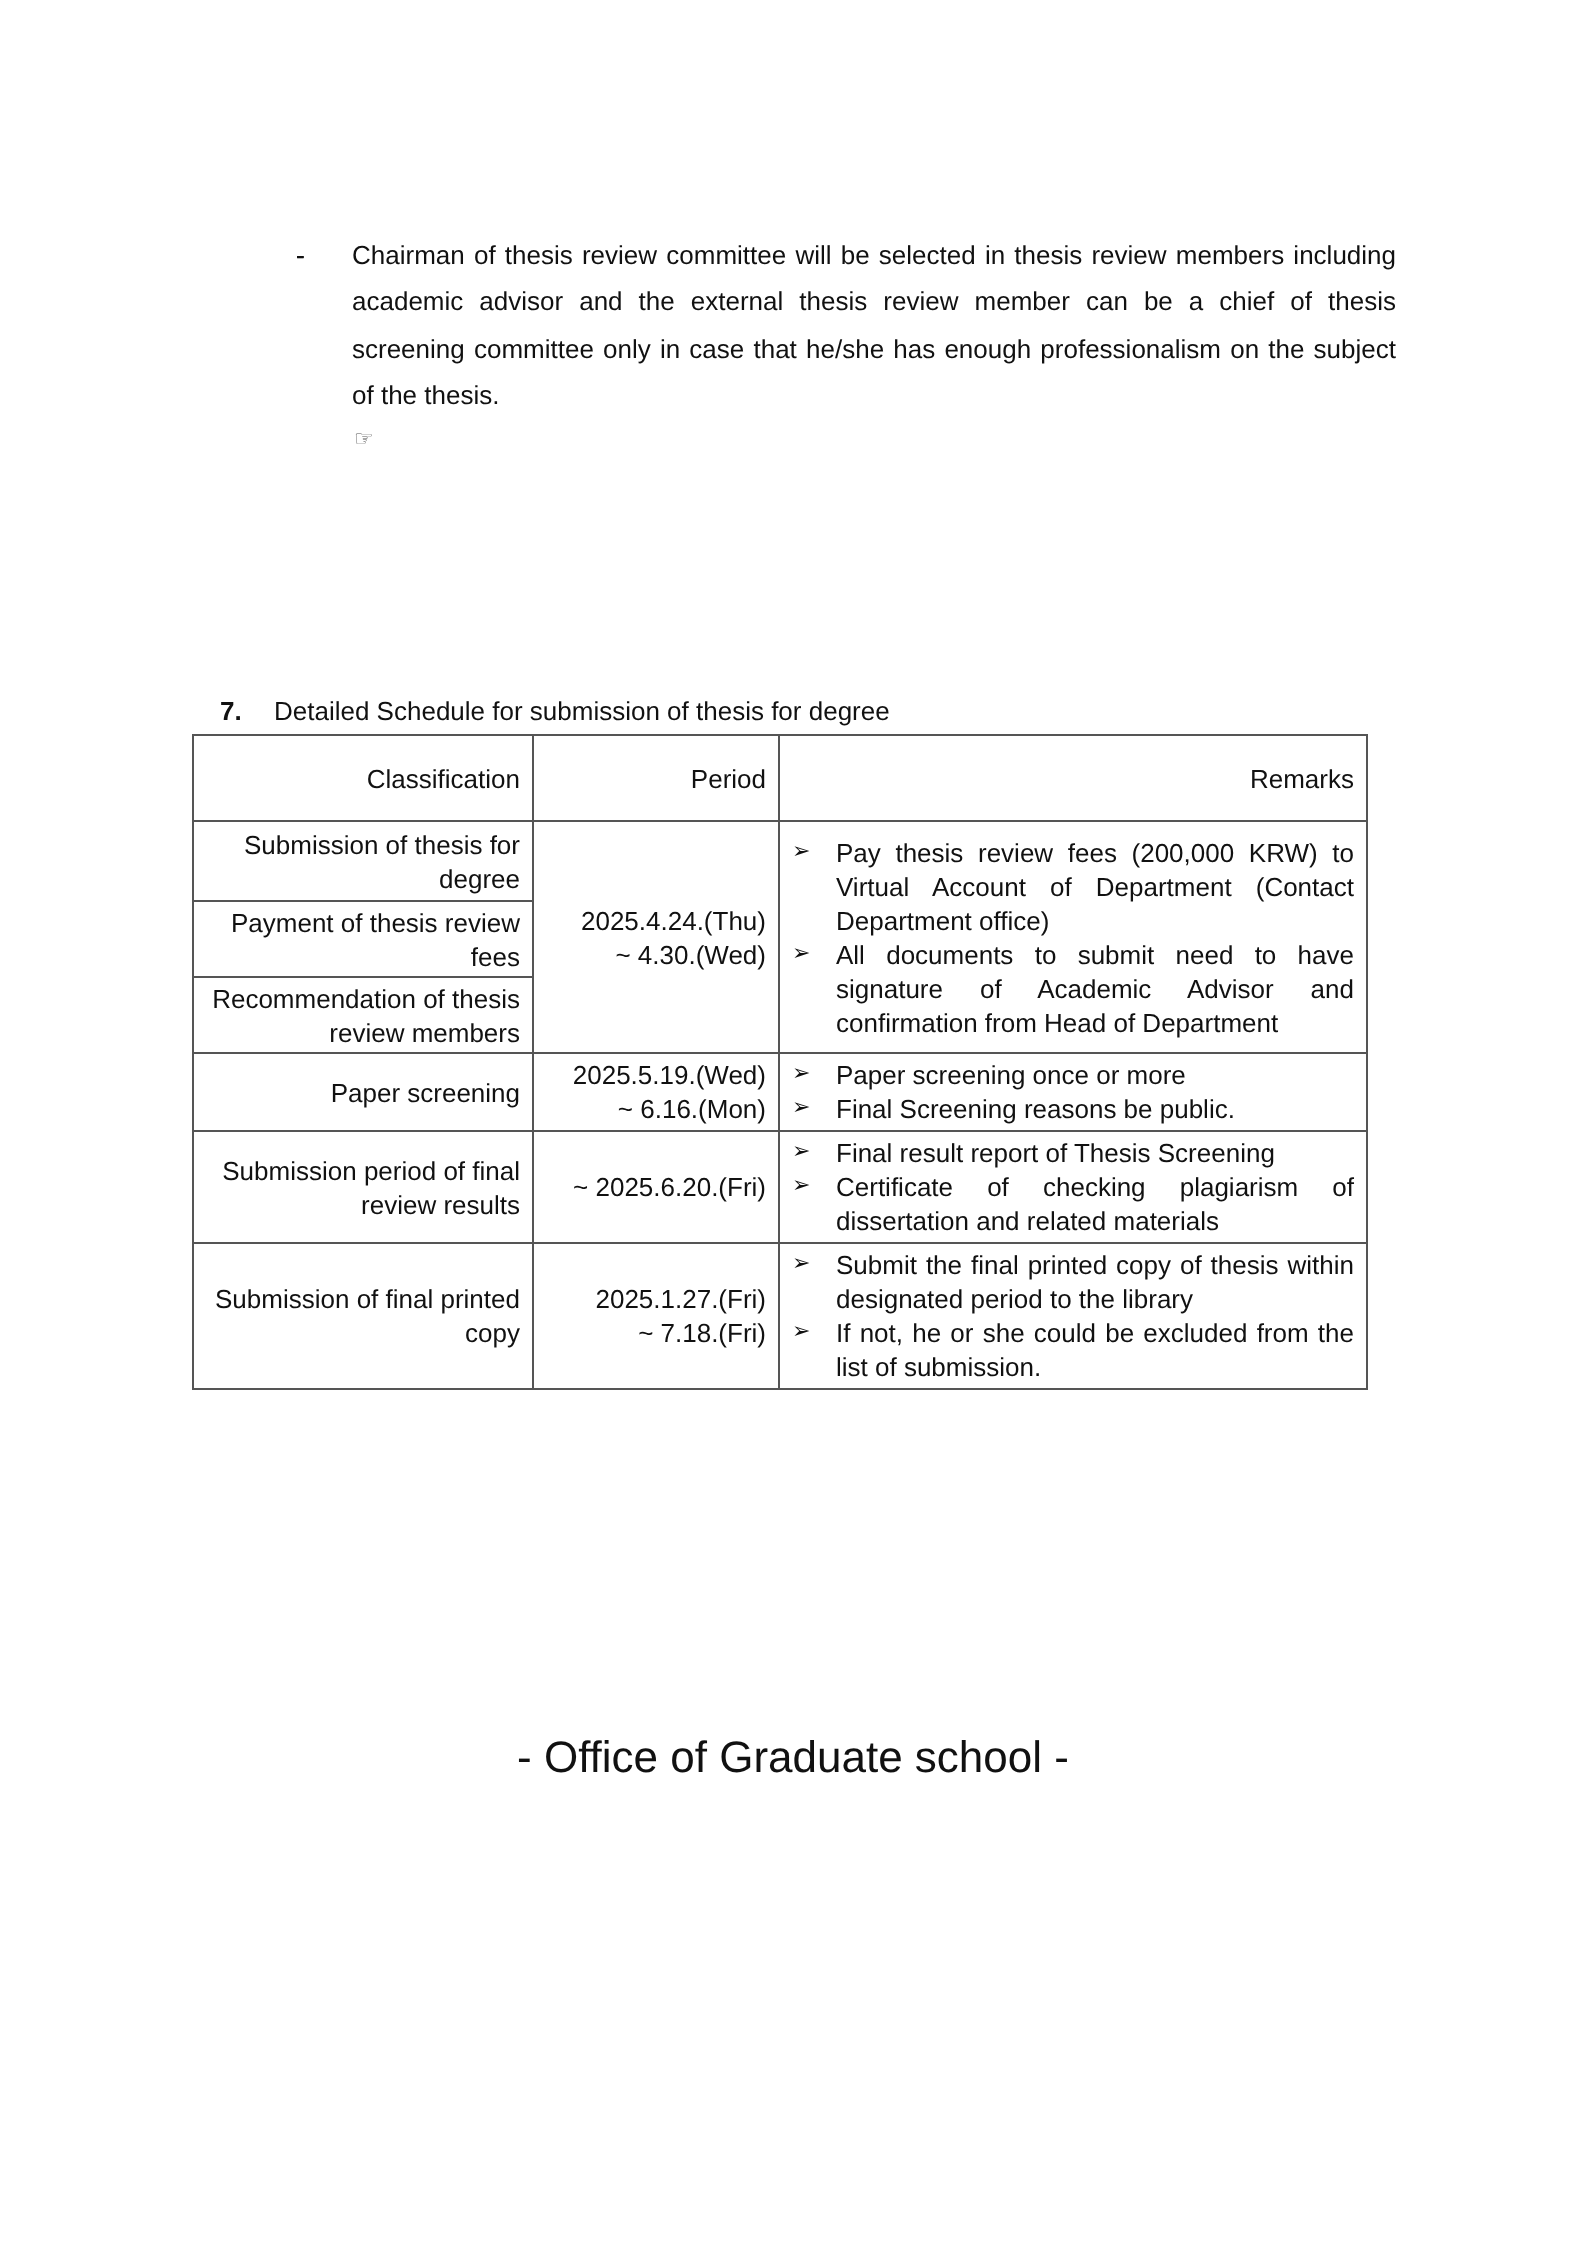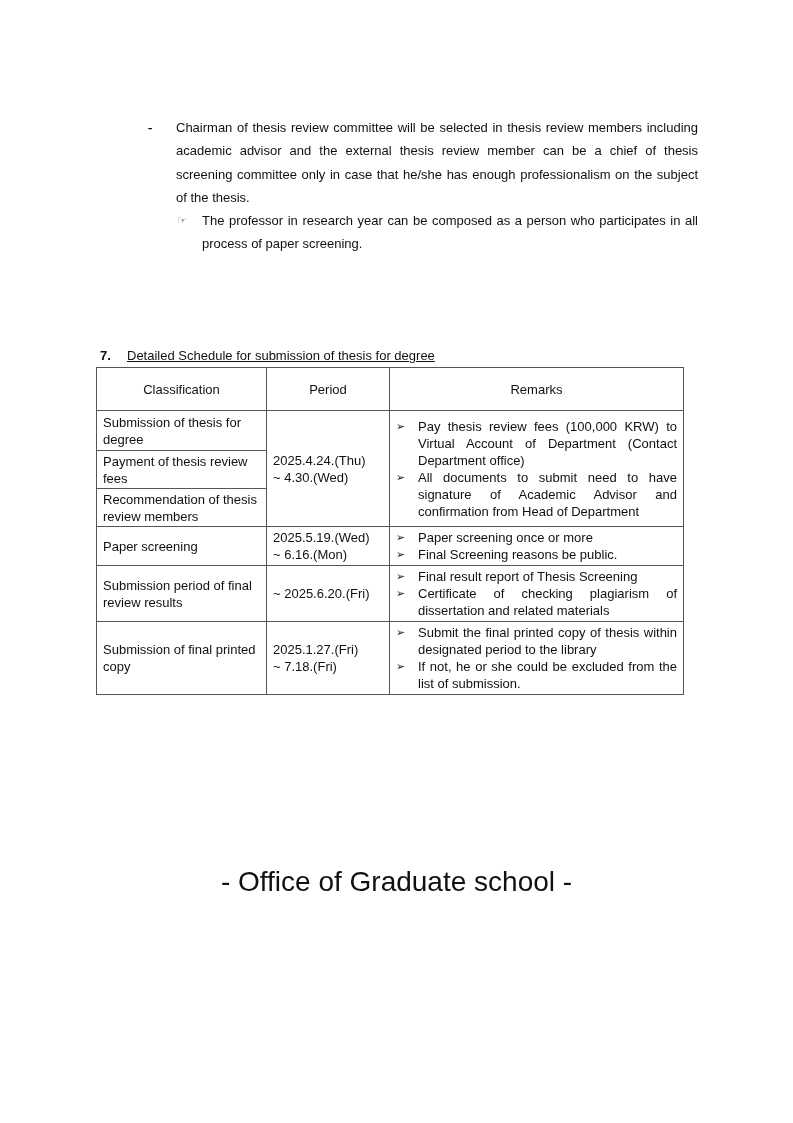--- a/index.html
+++ b/index.html
@@ -3,41 +3,41 @@
 <meta charset="utf-8">
 <style>
   html, body { margin: 0; padding: 0; background: #ffffff; }
   body { width: 793px; height: 1123px; position: relative; overflow: hidden;
          font-family: "Liberation Sans", "DejaVu Sans", sans-serif; color: #111; font-size: 13px; }
   .bullets { position: absolute; left: 148px; top: 116px; width: 550px; }
   .bullet { position: relative; padding-left: 28px; line-height: 23.3px; text-align: justify; }
   .bullet .dash { position: absolute; left: 0; top: 0; width: 12px; }
   .subnote { position: relative; padding-left: 54px; line-height: 23.3px; text-align: justify; }
   .subnote .hand { position: absolute; left: 29px; top: 0; font-size: 11px; color: #555; }
-  .sec7 { position: absolute; left: 100px; top: 346px; line-height: 20px; text-decoration: underline; }
+  .sec7 { position: absolute; left: 110px; top: 346px; line-height: 20px; }
   .sec-num { display: inline-block; width: 27px; font-weight: bold; }
   table.sched { position: absolute; left: 96px; top: 367px; width: 587px; border-collapse: collapse; table-layout: fixed; }
   table.sched td, table.sched th { border: 1px solid #555; font-weight: normal; font-size: 13px; padding: 0 6px; vertical-align: middle; }
-  table.sched th { height: 42px; text-align: center; }
-  td.cls, td.per { text-align: left; line-height: 17px; }
+  table.sched th { height: 42px; text-align: right; }
+  td.cls, td.per { text-align: right; line-height: 17px; }
   td.rem { text-align: justify; line-height: 17px; padding: 0 6px 0 4px; }
   .rem-item { position: relative; padding-left: 22px; }
   .rem-item .arrow { position: absolute; left: 0; top: 0; font-size: 11px; }
   .sec8 { position: absolute; left: 96px; top: 720px; width: 620px; line-height: 23px; }
   .sec8 .cont { padding-left: 27px; }
-  .footer { position: absolute; left: 0; width: 793px; top: 866px; text-align: center; font-size: 28px; }
+  .footer { position: absolute; left: 0; width: 793px; top: 866px; text-align: center; font-size: 22px; }
 </style>
 </head>
 <body>
 
 <div class="bullets">
   <div class="bullet"><span class="dash">-</span></div>
   <div class="bullet"><span class="dash">-</span></div>
   <div class="bullet"><span class="dash">-</span><span>Chairman of thesis review committee will be selected in thesis review members including academic advisor and the external thesis review member can be a chief of thesis screening committee only in case that he/she has enough professionalism on the subject of the thesis.</span></div>
-  <div class="subnote"><span class="hand">☞</span><span>The professor in research year can be composed as a person who participates in all process of paper screening.</span></div>
+  <div class="subnote"><span class="hand">☞</span></div>
 </div>
 
 <div class="sec7">
   <span class="sec-num">7.</span><span>Detailed Schedule for submission of thesis for degree</span>
 </div>
 
 <table class="sched">
   <colgroup>
       <col style="width:170px">
       <col style="width:123px">
@@ -49,21 +49,21 @@
     <th>Period</th>
     <th>Remarks</th>
   </tr>
   <tr>
     <td class="cls" style="height:39px">Submission of thesis for degree</td>
     <td class="per" rowspan="3">
           <div>2025.4.24.(Thu)</div>
           <div>~ 4.30.(Wed)</div>
         </td>
     <td class="rem" rowspan="3">
-      <div class="rem-item"><span class="arrow">➢</span><span>Pay thesis review fees (100,000 KRW) to Virtual Account of Department (Contact Department office)</span></div>
+      <div class="rem-item"><span class="arrow">➢</span><span>Pay thesis review fees (200,000 KRW) to Virtual Account of Department (Contact Department office)</span></div>
       <div class="rem-item"><span class="arrow">➢</span><span>All documents to submit need to have signature of Academic Advisor and confirmation from Head of Department</span></div>
     </td>
   </tr>
   <tr>
     <td class="cls" style="height:37px">Payment of thesis review fees</td>
   </tr>
   <tr>
     <td class="cls" style="height:37px">Recommendation of thesis review members</td>
   </tr>
   <tr>

